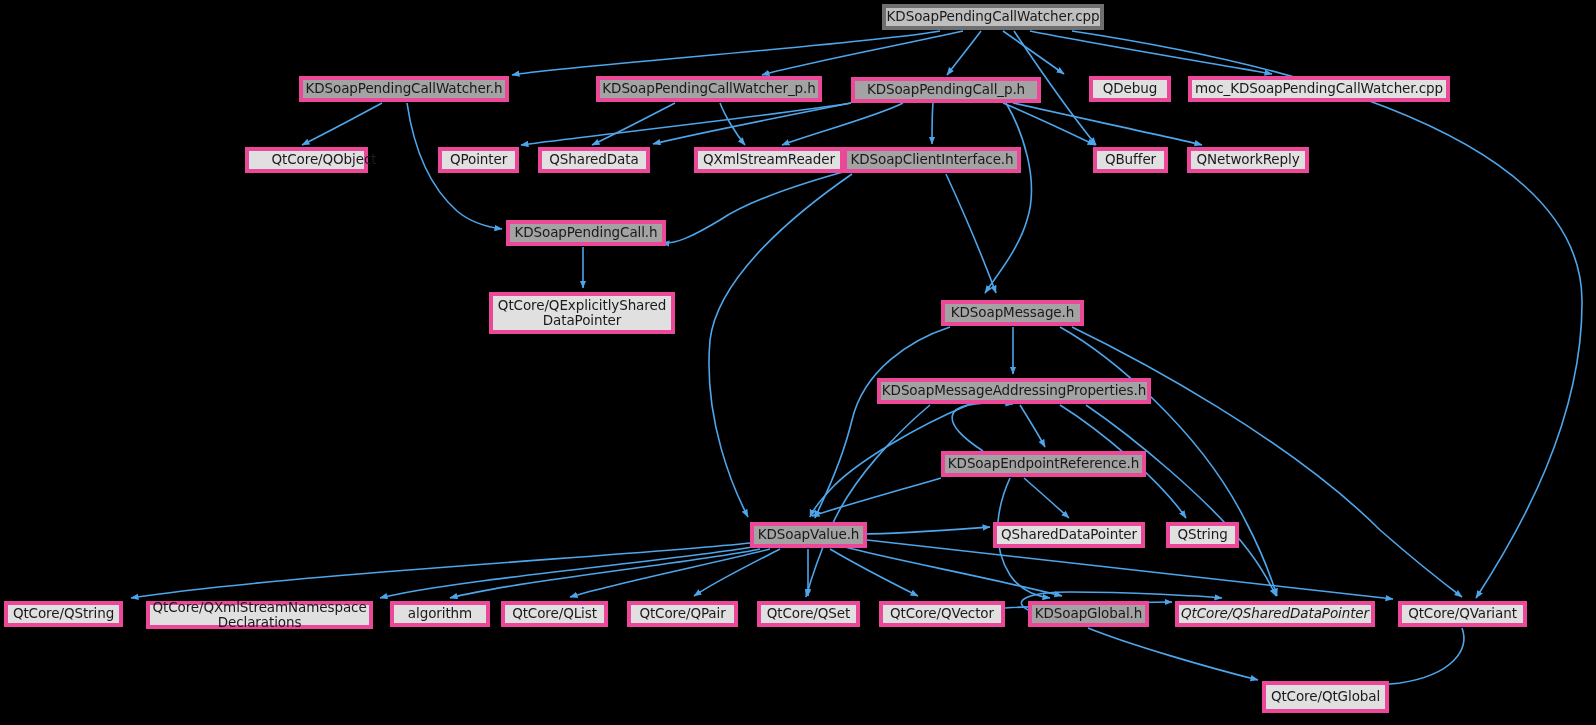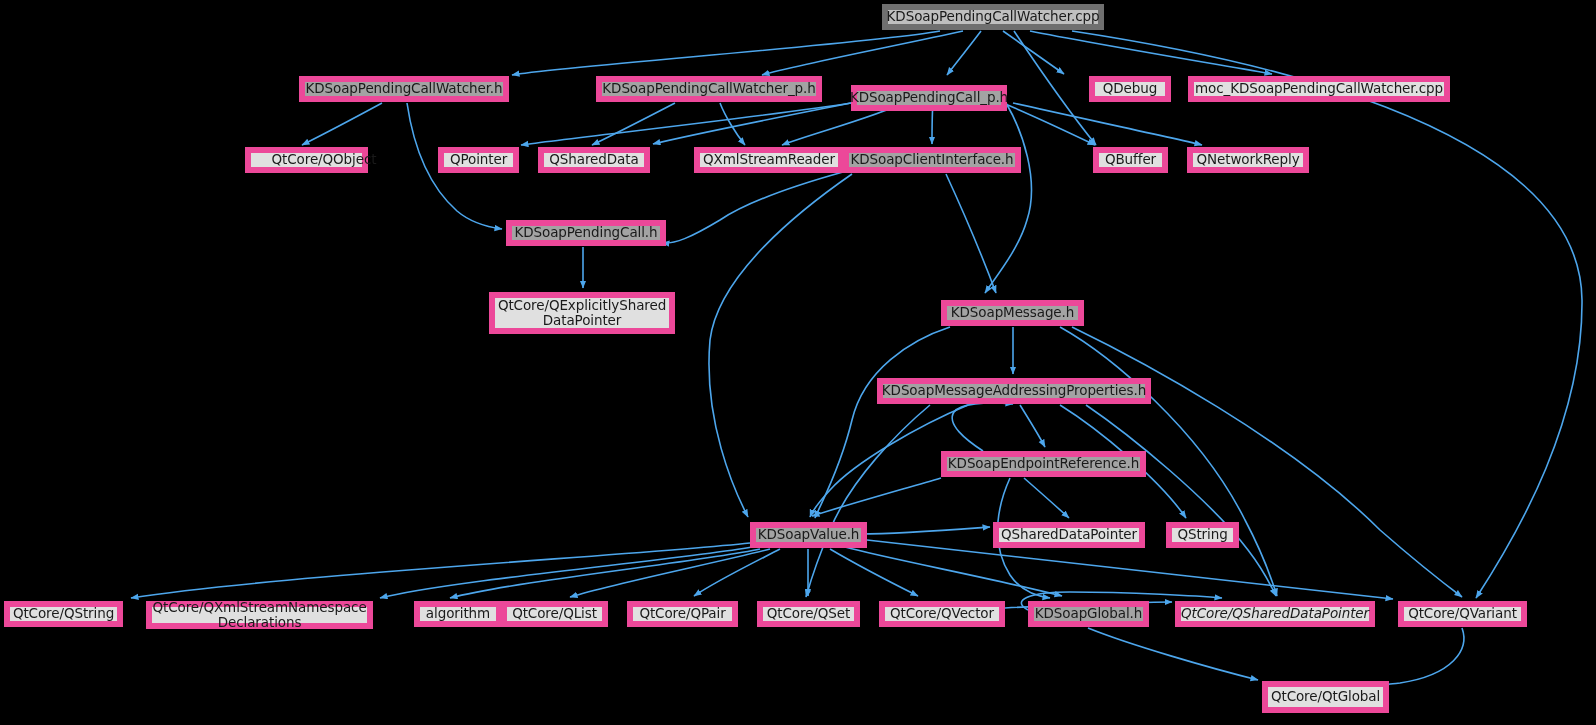--- a/index.html
+++ b/index.html
@@ -9,21 +9,21 @@
     background:#000;
     font-family:"DejaVu Sans","Liberation Sans",sans-serif;
     overflow:hidden;
   }
   svg#edges{position:absolute;left:0;top:0;width:1596px;height:725px;}
   .node{
     position:absolute;
     box-sizing:border-box;
     display:flex;align-items:center;justify-content:center;
     text-align:center;
-    border:6px solid #ec4899;
+    border:4px solid #ec4899;
     color:#1a1a1a;
     font-size:13.5px;
     line-height:1.12;
     padding:0 4px;
     white-space:pre-line;
     letter-spacing:-0.1px;
   }
   .node.fill-white{background:#a3a3a3;}
   .node.fill-grey{background:#e0e0e0;}
   .node.root{background:#bfbfbf;border-color:#6f6f6f;}
@@ -89,21 +89,21 @@
         <path d="M1088,628 C1130,645 1210,668 1258,680" class="edge-path" marker-end="url(#ah)"></path>
         <path d="M1028,610 C1010,600 1030,592 1070,592 C1130,592 1200,596 1222,598" class="edge-path" marker-end="url(#ah)"></path>
         <path d="M1462,628 C1470,650 1452,675 1400,683 C1390,684 1382,685 1389,685" class="edge-path" marker-end="url(#ah)"></path>
         <path d="M1005,608 C1060,605 1150,602 1172,602" class="edge-path" marker-end="url(#ah)"></path>
       </g>
   </svg>
   <div id="node-layer">
       <div class="node root" style="left: 882px; top: 4px; width: 222px; height: 26px;">KDSoapPendingCallWatcher.cpp</div>
       <div class="node fill-white" style="left: 299px; top: 76px; width: 210px; height: 26px;">KDSoapPendingCallWatcher.h</div>
       <div class="node fill-white" style="left: 596px; top: 76px; width: 226px; height: 26px;">KDSoapPendingCallWatcher_p.h</div>
-      <div class="node fill-white" style="left: 851px; top: 85px; width: 156px; height: 26px;">KDSoapPendingCall_p.h</div>
+      <div class="node fill-white" style="left: 851px; top: 77px; width: 190px; height: 26px;">KDSoapPendingCall_p.h</div>
       <div class="node fill-grey" style="left: 1089px; top: 76px; width: 82px; height: 26px;">QDebug</div>
       <div class="node fill-grey" style="left: 1188px; top: 76px; width: 262px; height: 26px;">moc_KDSoapPendingCallWatcher.cpp</div>
       <div class="node fill-grey" style="left: 245px; top: 147px; width: 123px; height: 26px; padding-left: 39px;">QtCore/QObject</div>
       <div class="node fill-grey" style="left: 438px; top: 147px; width: 81px; height: 26px;">QPointer</div>
       <div class="node fill-grey" style="left: 538px; top: 147px; width: 112px; height: 26px;">QSharedData</div>
       <div class="node fill-grey" style="left: 694px; top: 147px; width: 150px; height: 26px;">QXmlStreamReader</div>
       <div class="node fill-white" style="left: 843px; top: 147px; width: 178px; height: 26px;">KDSoapClientInterface.h</div>
       <div class="node fill-grey" style="left: 1093px; top: 147px; width: 75px; height: 26px;">QBuffer</div>
       <div class="node fill-grey" style="left: 1187px; top: 147px; width: 122px; height: 26px;">QNetworkReply</div>
       <div class="node fill-white" style="left: 506px; top: 220px; width: 160px; height: 26px;">KDSoapPendingCall.h</div>
@@ -111,21 +111,21 @@
 DataPointer</div>
       <div class="node fill-white" style="left: 941px; top: 300px; width: 143px; height: 26px;">KDSoapMessage.h</div>
       <div class="node fill-white" style="left: 877px; top: 378px; width: 274px; height: 26px;">KDSoapMessageAddressingProperties.h</div>
       <div class="node fill-white" style="left: 941px; top: 451px; width: 205px; height: 26px;">KDSoapEndpointReference.h</div>
       <div class="node fill-white" style="left: 750px; top: 522px; width: 117px; height: 26px;">KDSoapValue.h</div>
       <div class="node fill-grey" style="left: 993px; top: 522px; width: 152px; height: 26px;">QSharedDataPointer</div>
       <div class="node fill-grey" style="left: 1166px; top: 522px; width: 73px; height: 26px;">QString</div>
       <div class="node fill-grey" style="left: 4px; top: 601px; width: 119px; height: 26px;">QtCore/QString</div>
       <div class="node fill-grey" style="left: 146px; top: 601px; width: 227px; height: 28px;">QtCore/QXmlStreamNamespace
 Declarations</div>
-      <div class="node fill-grey" style="left: 414px; top: 601px; width: 88px; height: 26px;">algorithm</div>
+      <div class="node fill-grey" style="left: 390px; top: 601px; width: 100px; height: 26px;">algorithm</div>
       <div class="node fill-grey" style="left: 501px; top: 601px; width: 107px; height: 26px;">QtCore/QList</div>
       <div class="node fill-grey" style="left: 627px; top: 601px; width: 111px; height: 26px;">QtCore/QPair</div>
       <div class="node fill-grey" style="left: 757px; top: 601px; width: 103px; height: 26px;">QtCore/QSet</div>
       <div class="node fill-grey" style="left: 879px; top: 601px; width: 126px; height: 26px;">QtCore/QVector</div>
       <div class="node fill-white" style="left: 1028px; top: 601px; width: 121px; height: 26px;">KDSoapGlobal.h</div>
       <div class="node fill-grey" style="left: 1175px; top: 601px; width: 200px; height: 26px; font-style: italic;">QtCore/QSharedDataPointer</div>
       <div class="node fill-grey" style="left: 1398px; top: 601px; width: 129px; height: 26px;">QtCore/QVariant</div>
       <div class="node fill-grey" style="left: 1262px; top: 681px; width: 127px; height: 32px;">QtCore/QtGlobal</div>
     </div>
 </div>

